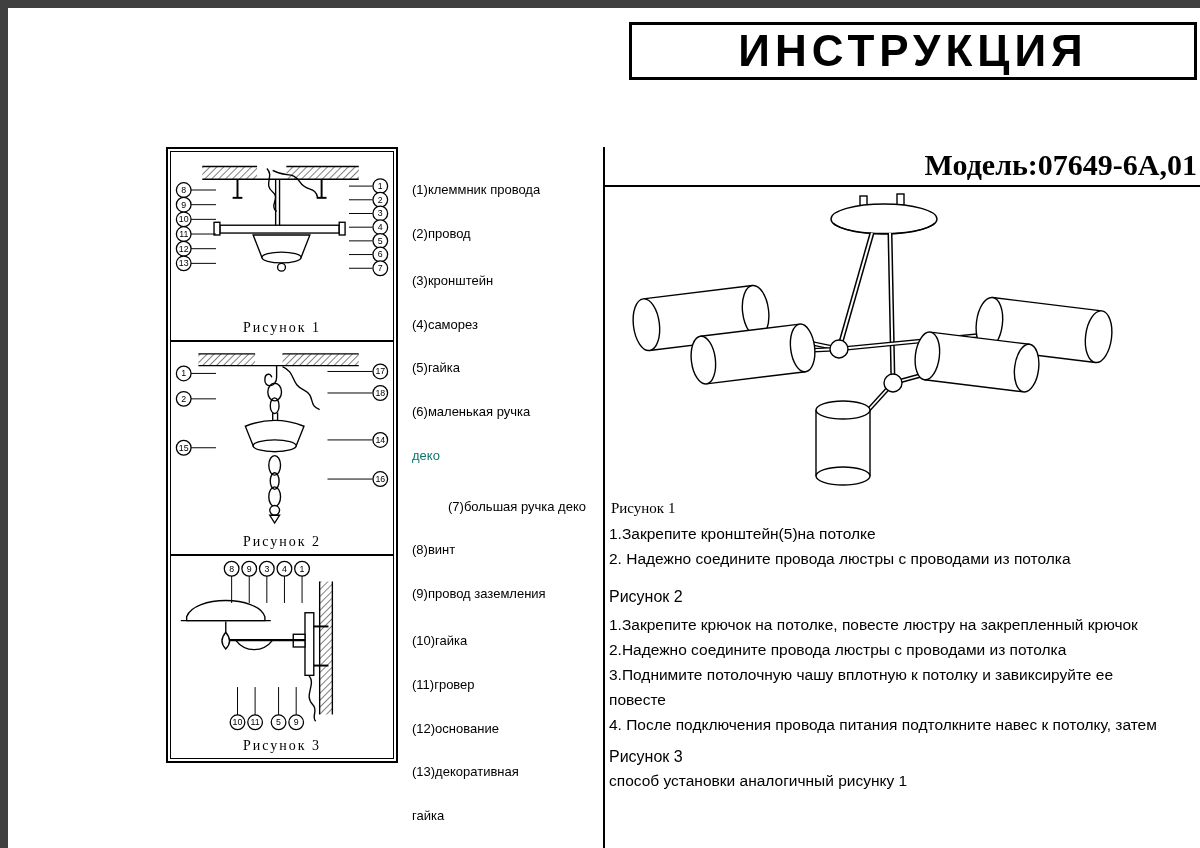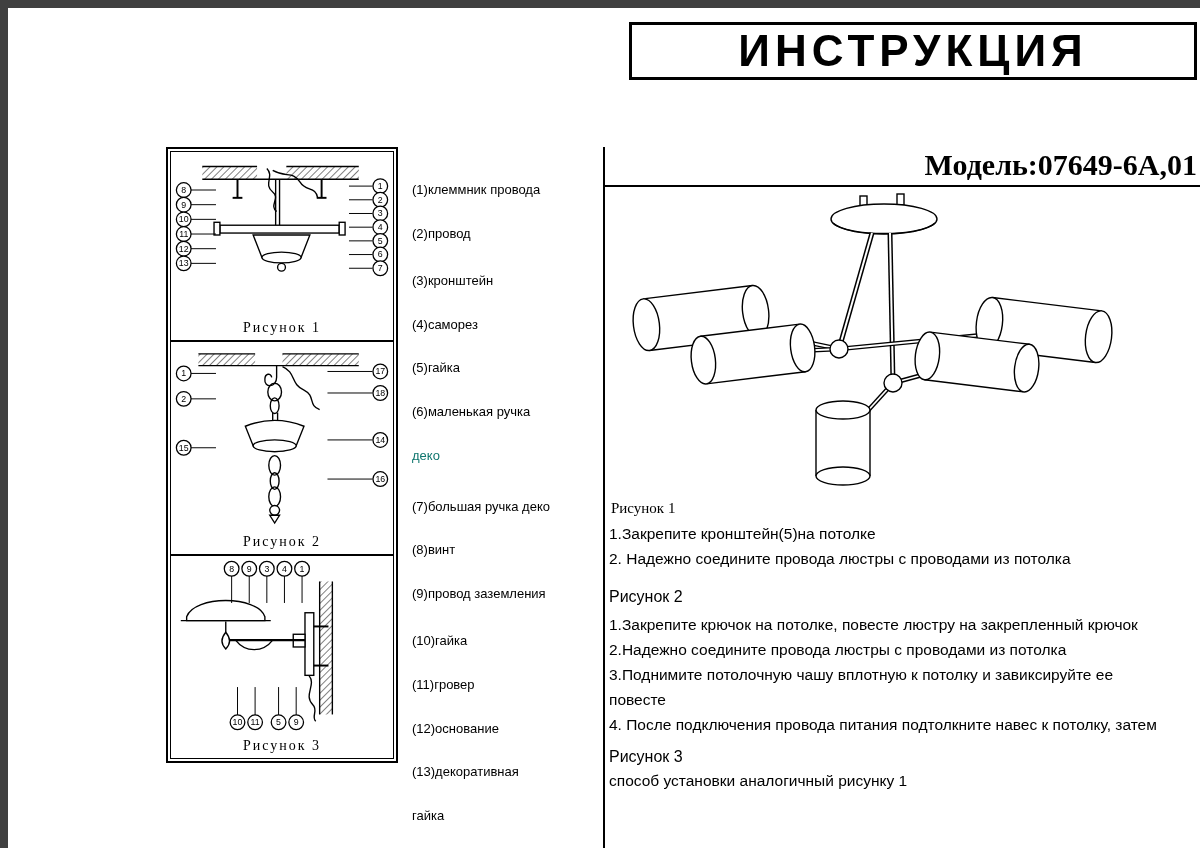--- a/index.html
+++ b/index.html
@@ -22,21 +22,21 @@
   .fig-section.s1{height:188px;border-bottom:2px solid #000;}
   .fig-section.s2{height:212px;border-bottom:2px solid #000;}
   .fig-section.s3{flex:1;}
   .fig-section svg{width:100%;height:calc(100% - 22px);display:block;}
   .fig-caption{position:absolute;bottom:4px;left:0;width:100%;text-align:center;
                font-family:"Liberation Serif",serif;font-size:14px;letter-spacing:2px;}
 
   .parts{position:absolute;left:404px;top:146px;width:196px;font-size:13px;line-height:14.6px;white-space:pre;}
   .pl{white-space:pre;}
   .pl.gap-s{margin-top:3px;}
-  .pl.gap-m{margin-top:7px;}
+  .pl.gap-m{margin-top:7px;margin-left:36px;}
   .pl.muted{color:#0f766e;}
 
   .chandelier{position:absolute;left:598px;top:183px;width:567px;height:307px;}
 
   .instr{position:absolute;left:601px;top:492px;width:594px;font-size:15.5px;}
   .instr .h-serif{font-family:"Liberation Serif",serif;font-size:15px;margin:0 0 8px 2px;}
   .instr .h-sans{font-size:16px;margin:20px 0 10px 0;}
   .instr .h-sans.tight{margin:14px 0 6px 0;}
   .step{margin-bottom:7px;white-space:pre-wrap;}
 

